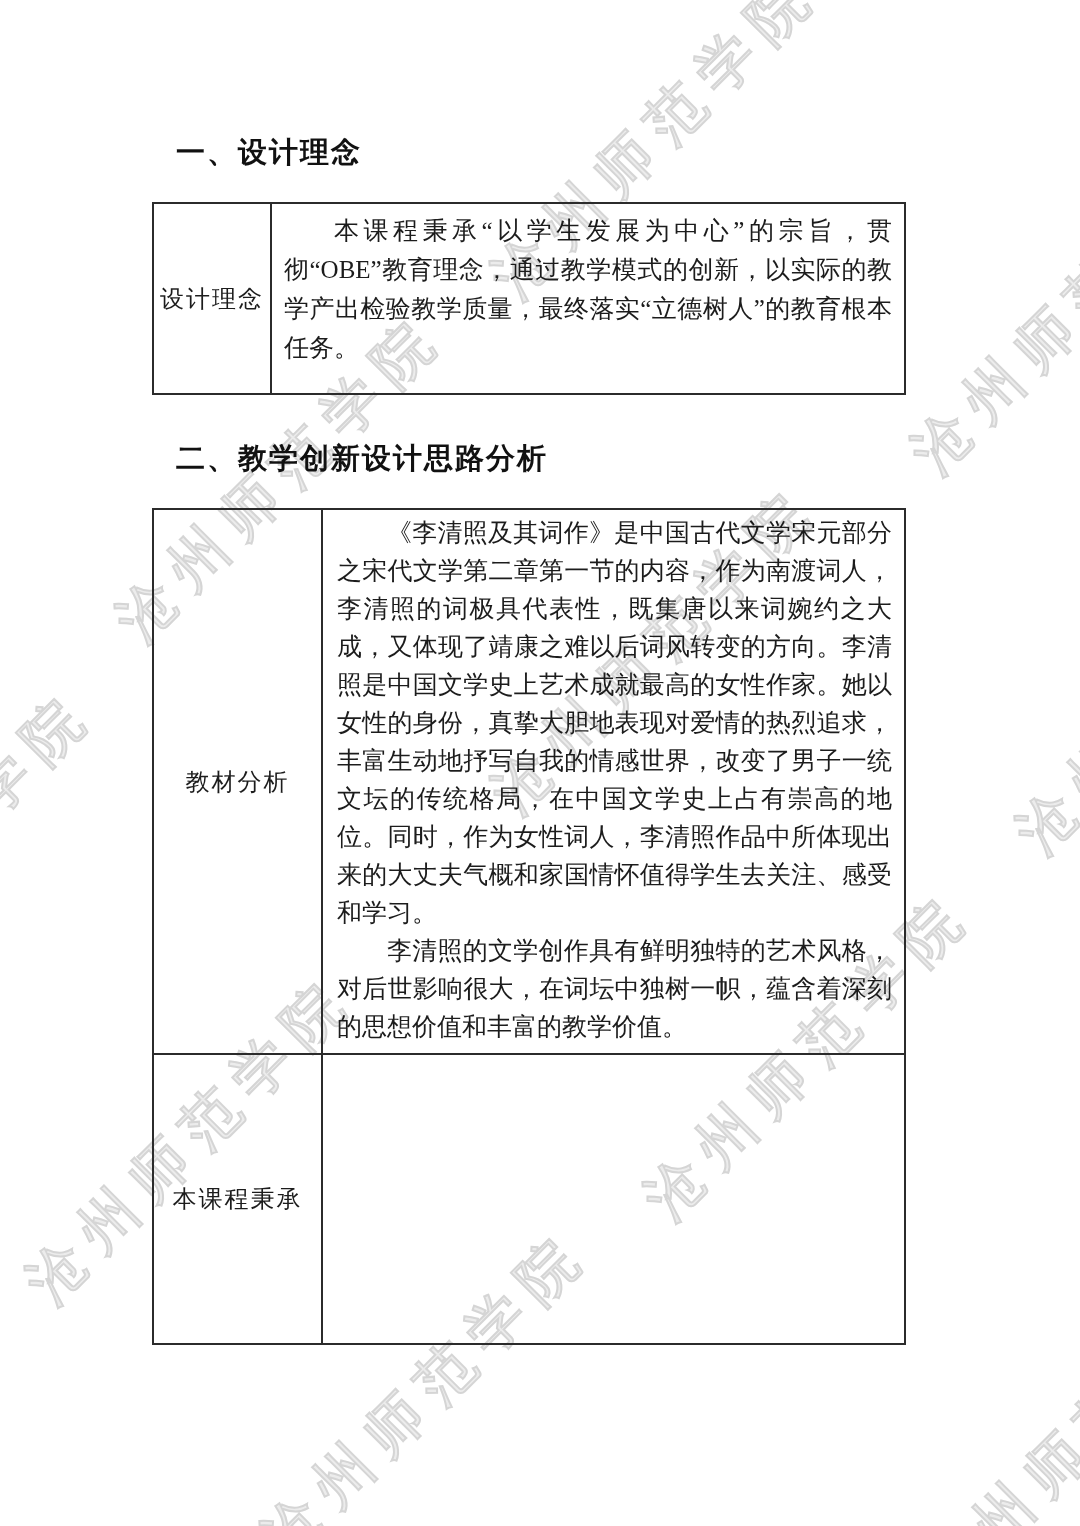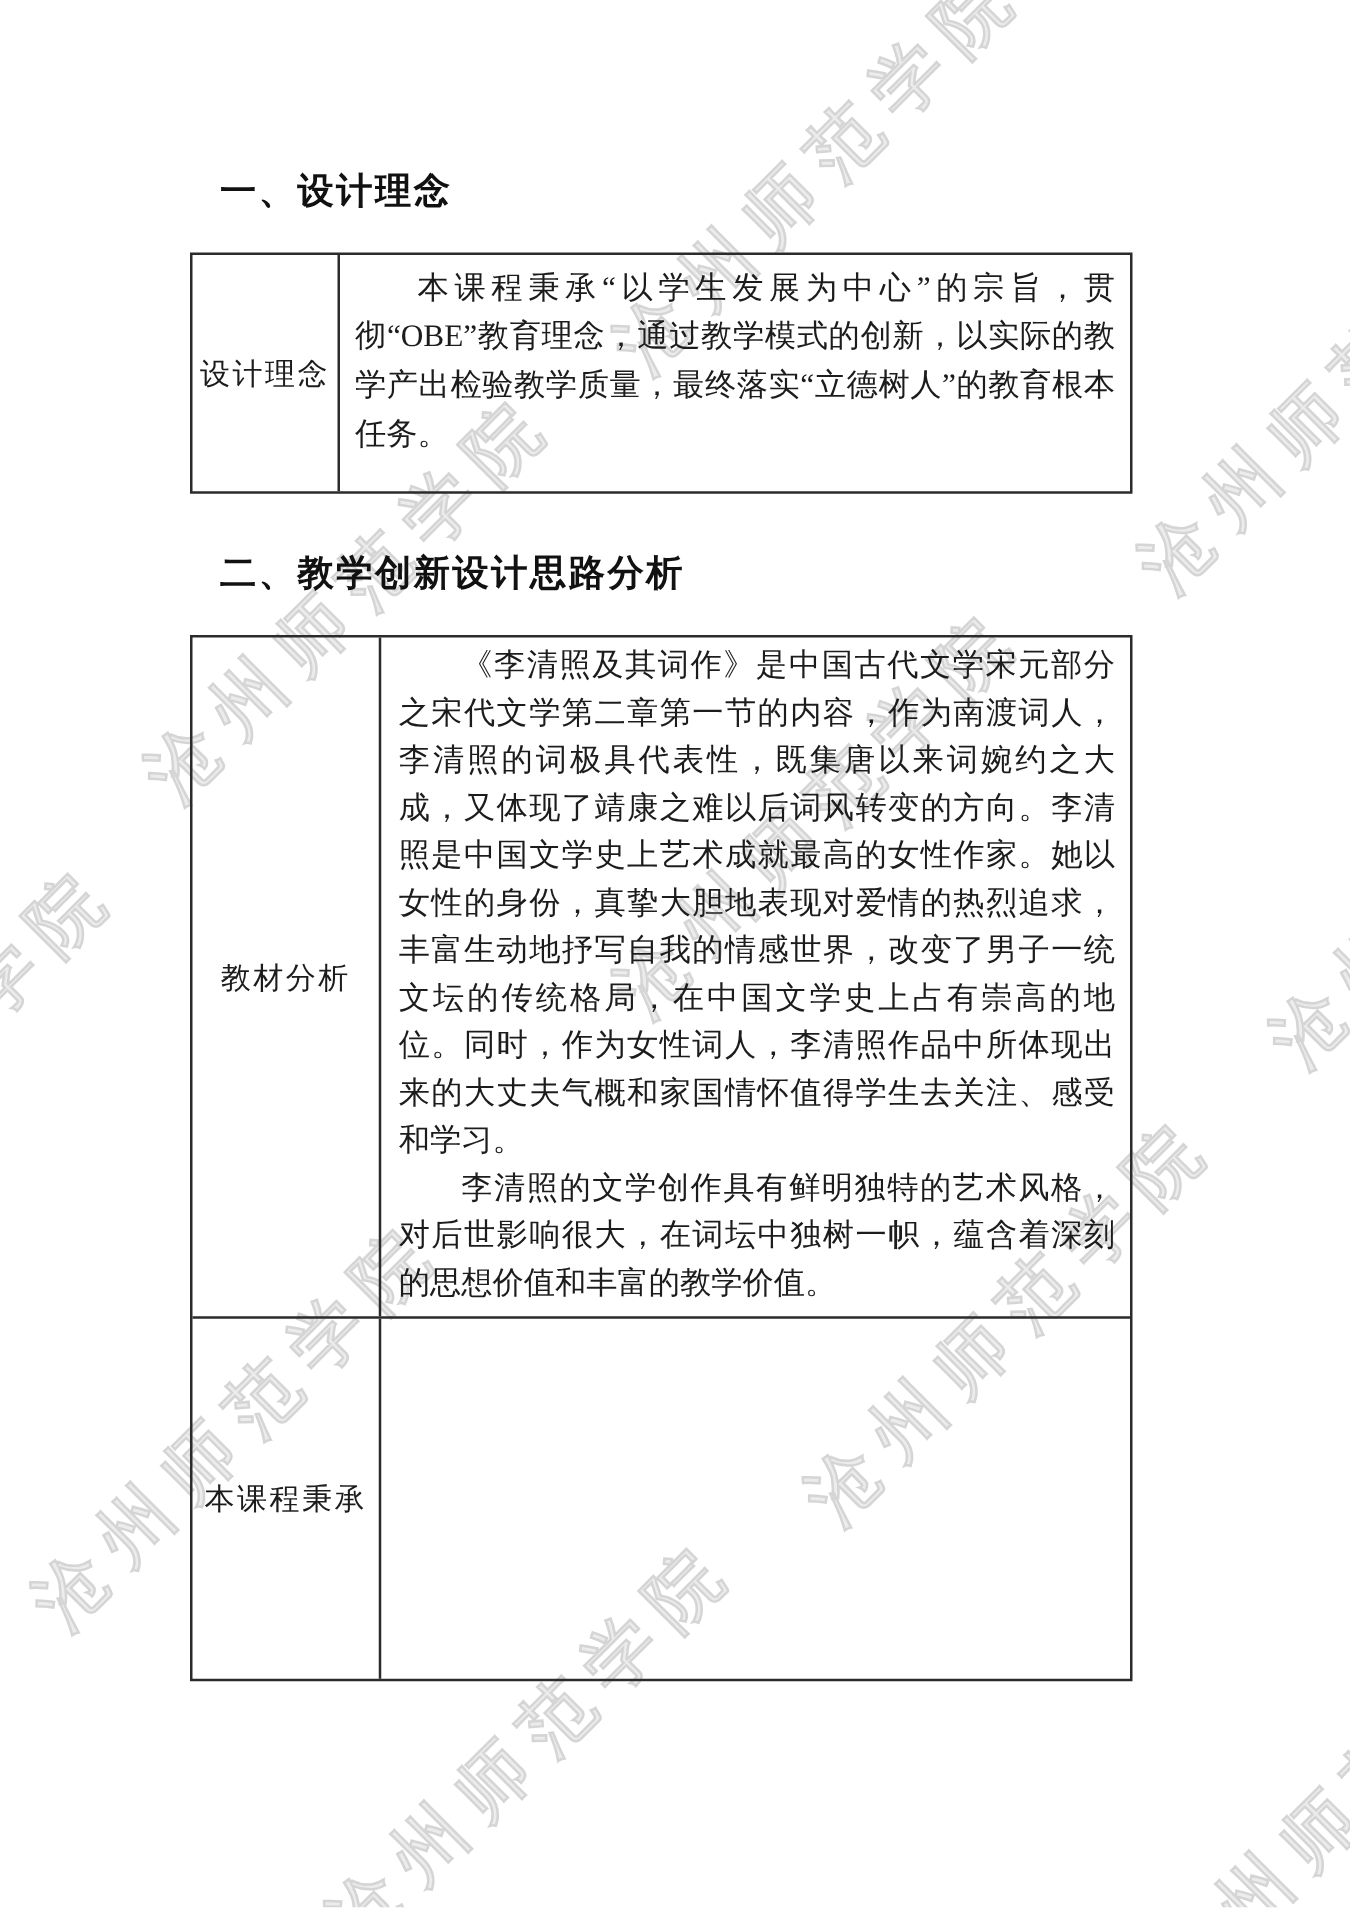--- a/index.html
+++ b/index.html
@@ -74,21 +74,21 @@
     flex: none;
     display: flex;
     align-items: center;
     justify-content: center;
     border-right: 2px solid #2b2b2b;
     font-size: 24px;
     letter-spacing: 2px;
     color: #1c1c1c;
   }
   .tbl-1 .cell-label { width: 118px; }
-  .tbl-2 .cell-label { width: 151px; }
+  .tbl-2 .cell-label { width: 169px; }
 
   .cell-body {
     flex: 1 1 auto;
     overflow: hidden;
     text-align: justify;
     color: #1c1c1c;
   }
   .cell-body p { margin: 0; text-indent: 2em; }
 
   .body-t1 { padding: 7px 12px 0 12px; font-size: 25px; line-height: 39px; }

